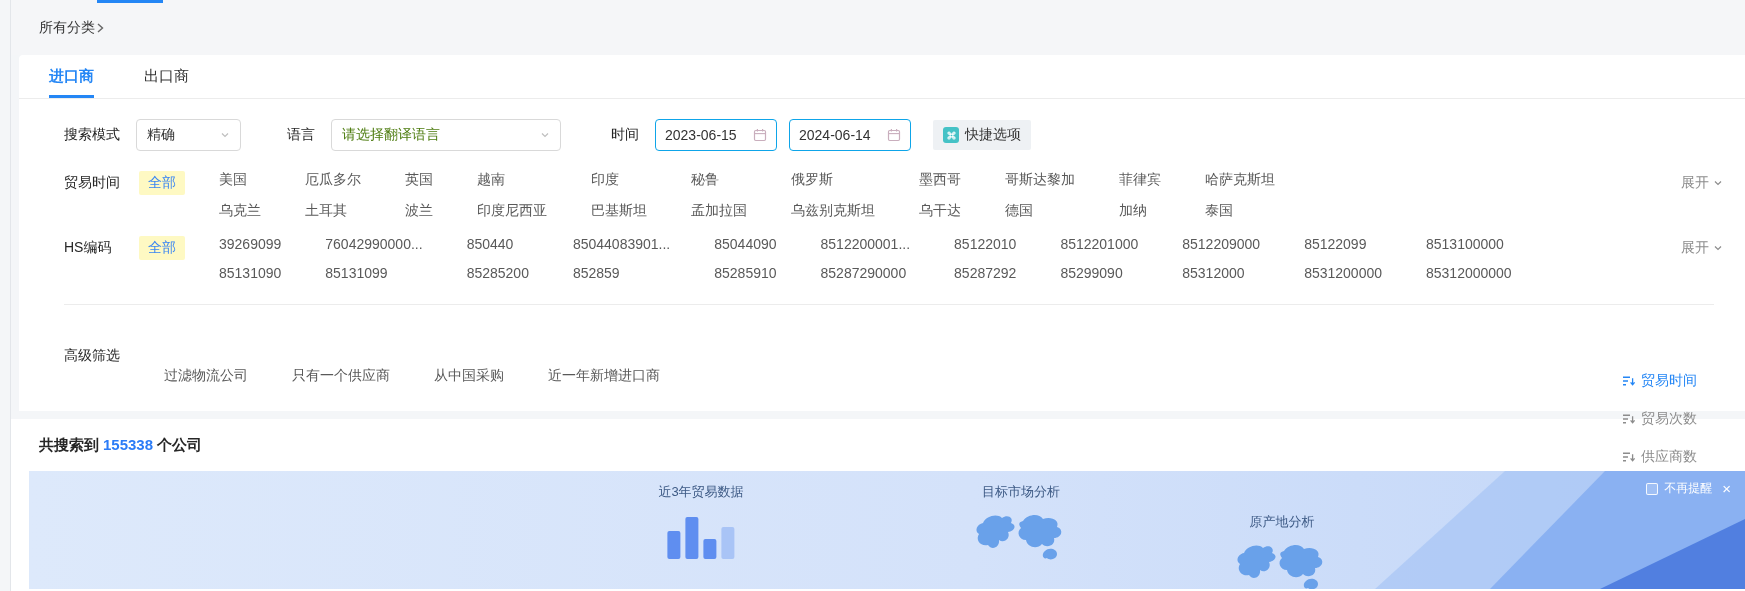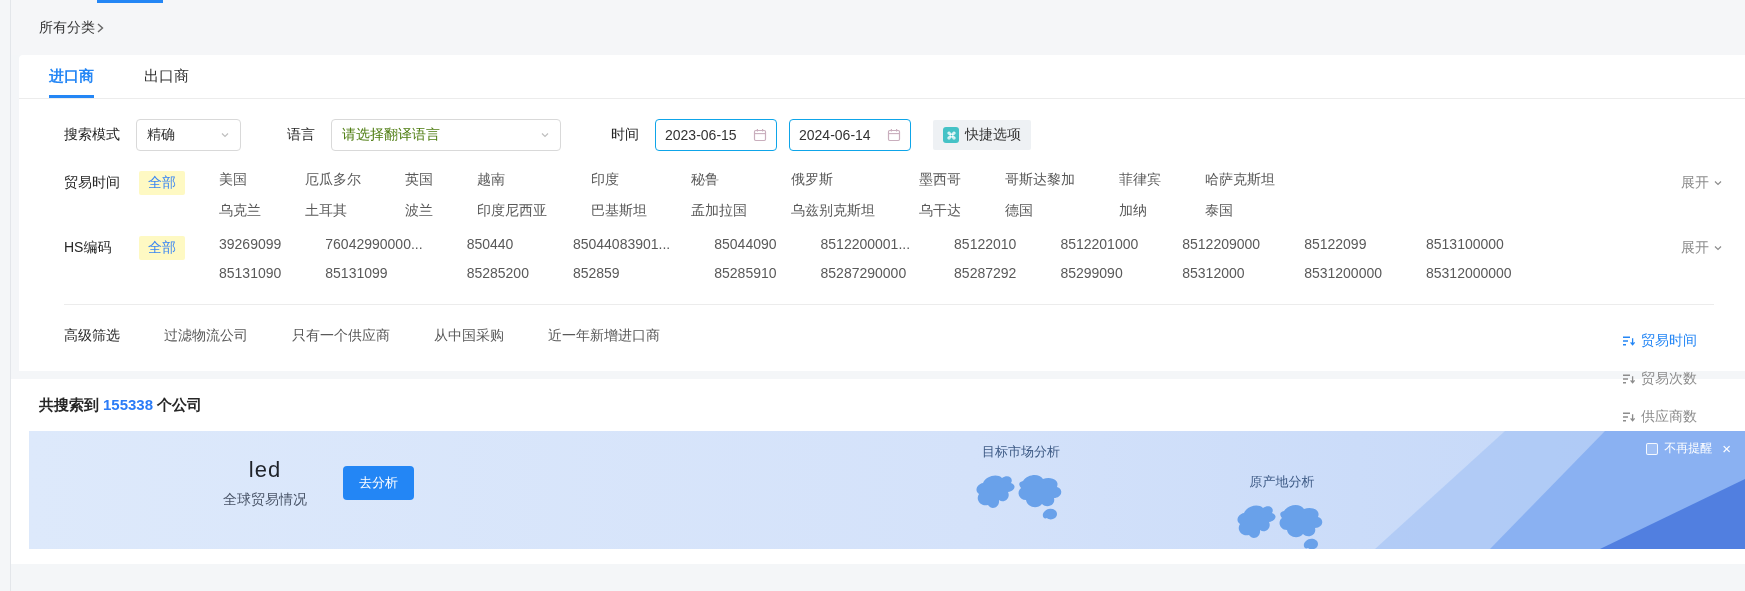--- a/index.html
+++ b/index.html
@@ -35,21 +35,21 @@
   .filter-row { position:relative; padding:14px 60px 2px 200px; min-height:64px; }
   .filter-row .f-label { position:absolute; left:45px; top:17px; }
   .chip-all { position:absolute; left:120px; top:14px; background:#fef9c3; color:#3a86f3; padding:3px 9px; border-radius:2px; cursor:pointer; font-size:14px; }
   .values-grid { display:grid; grid-auto-flow:column; grid-template-rows:repeat(2,auto); justify-content:start; column-gap:44px; row-gap:13px; color:#595959; }
   .values-grid span { white-space:nowrap; cursor:pointer; }
   .expand { position:absolute; right:22px; top:17px; color:#8c8c8c; display:flex; gap:4px; align-items:center; cursor:pointer; }
 
   .divider { height:1px; background:#ececec; margin:18px 0 0 45px; width:1650px; }
   .adv-row { display:flex; align-items:center; gap:44px; padding:22px 0 8px 45px; }
   .adv-label { color:#262626; font-weight:500; }
-  .adv-opt { color:#595959; cursor:pointer; }
+  .adv-opt { color:#595959; cursor:pointer;margin-top:40px; }
 
   .results-section { background:#fff; margin-top:8px; min-height:185px; }
   .results-header { display:flex; align-items:center; justify-content:space-between; height:52px; padding:0 18px 0 28px; }
   .results-count { font-size:15px; color:#262626; font-weight:bold; }
   .results-count .num { color:#2b7cf7; margin:0 4px; font-weight:bold; cursor:pointer; }
   .results-right { display:flex; align-items:center; gap:20px;flex-direction:column; }
   .sort-item { display:flex; align-items:center; gap:5px; color:#8c8c8c; font-size:14px; cursor:pointer; }
   .sort-item.active { color:#2486f5; }
   .crm-btn { display:flex; align-items:center; gap:6px; border:1px solid #d9d9d9; border-radius:4px; height:32px; padding:0 12px; background:#fff; color:#333; cursor:pointer; font-size:14px; }
 
@@ -286,28 +286,30 @@
         </div>
       </div>
 
       <div class="banner">
         <svg class="deco" viewBox="0 0 440 118" preserveAspectRatio="none">
           <polygon points="200,0 440,0 440,118 70,118" fill="#a5c3f4" opacity="0.65"></polygon>
           <polygon points="300,0 440,0 440,118 185,118" fill="#7ea8f0" opacity="0.75"></polygon>
           <polygon points="440,48 440,118 295,118" fill="#4a7ade" opacity="0.9"></polygon>
         </svg>
 
-        <div class="banner-left">
-          <div class="kw-block">
-            <div class="kw">led</div>
-            <div class="kw-sub">全球贸易情况</div>
-          </div>
-          <button class="go-btn">去分析</button>
-        </div>
-
+
+        <div class="feature" style="left:672px;">
+          <div class="f-title">近3年贸易数据</div>
+          <div class="bars">
+            <i style="height:28px"></i>
+              <i style="height:42px"></i>
+              <i style="height:20px"></i>
+              <i class="light" style="height:32px"></i>
+          </div>
+        </div>
 
         <div class="feature" style="left:992px;">
           <div class="f-title">目标市场分析</div>
           <span>
             <svg width="96" height="52" viewBox="0 0 96 52" fill="#69a1ea">
               <path d="M10 12 C13 5 24 2 29 7 C35 3 41 7 38 12 C44 14 42 20 35 21 C38 27 31 33 26 29 C27 36 19 40 15 34 C8 36 2 29 6 23 C1 20 4 13 10 12 Z"></path>
               <path d="M50 10 C55 3 66 2 70 8 C78 5 87 9 84 16 C91 18 89 27 81 27 C83 34 74 38 69 33 C64 39 54 36 53 29 C46 29 43 21 48 17 C45 13 46 11 50 10 Z"></path>
               <path d="M72 40 c4 -4 12 -2 12 3 c0 5 -7 7 -10 4 c-4 2 -6 -4 -2 -7 z"></path>
             </svg>
           </span>

